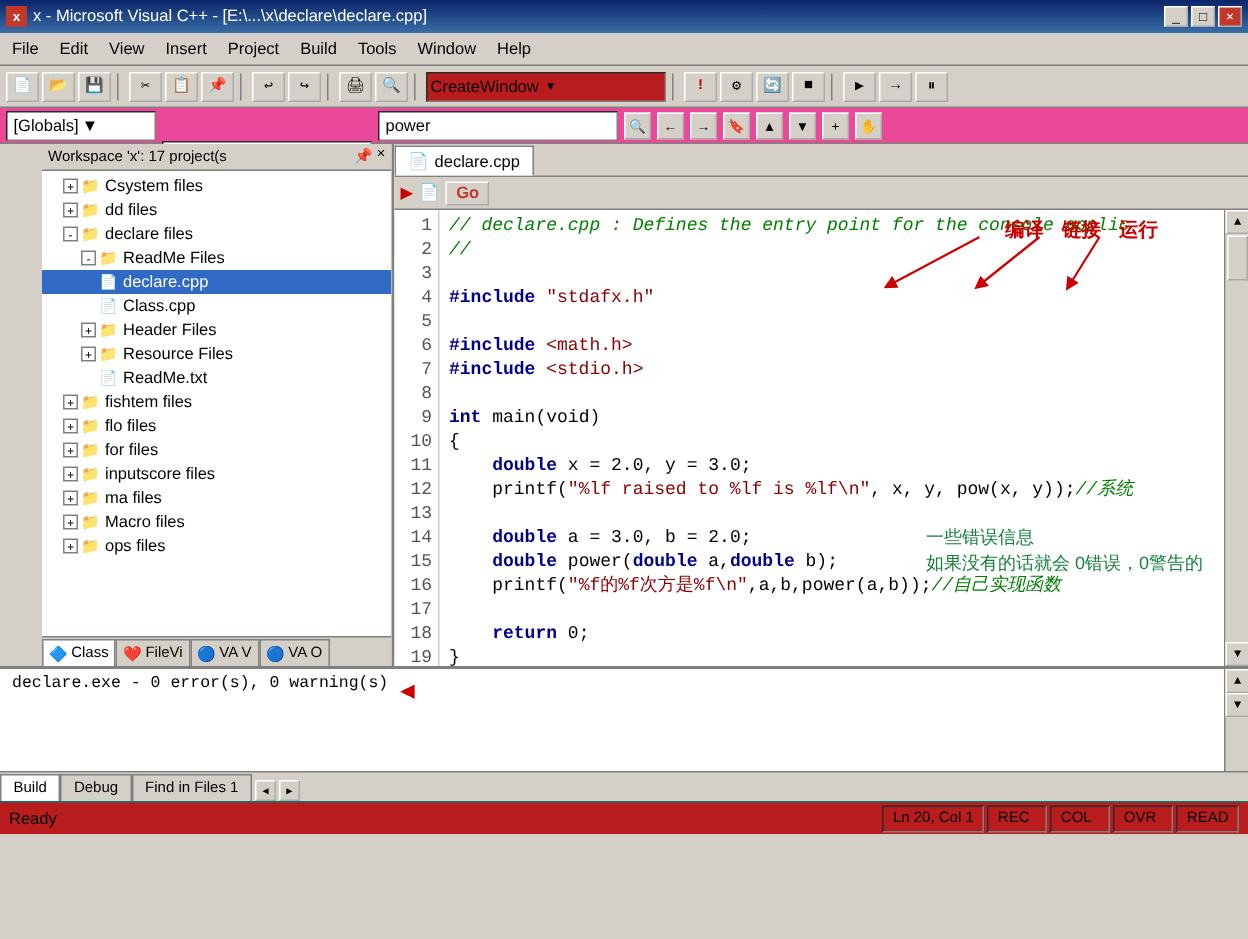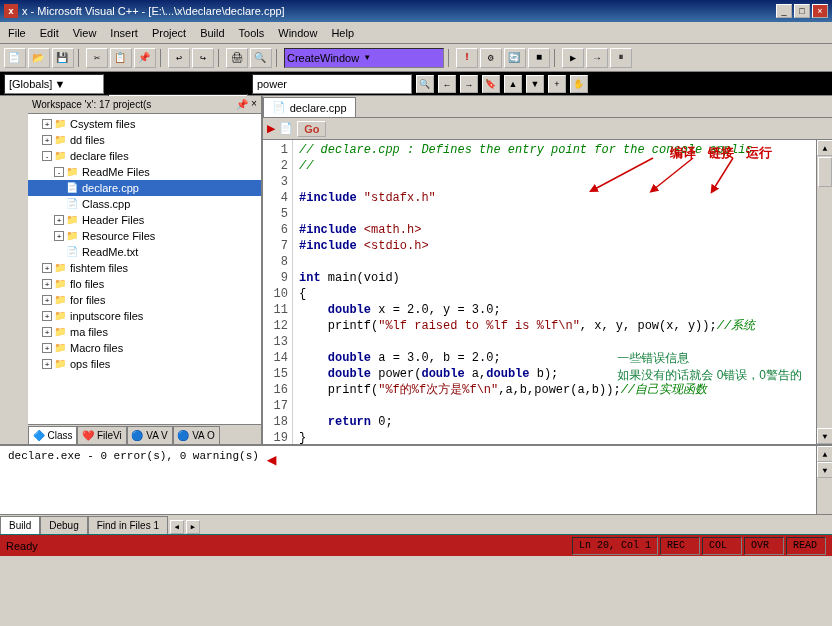--- a/index.html
+++ b/index.html
@@ -52,33 +52,33 @@
       width: 22px; height: 20px;
       background: #d4d0c8;
       border: 1px outset #fff;
       cursor: pointer;
       display: flex; align-items: center; justify-content: center;
       font-size: 10px;
     }
     .toolbar-separator { width: 4px; height: 18px; border-left: 1px solid #808080; margin: 0 2px; }
     .toolbar-dropdown {
       height: 20px;
-      background: #8b5cf6;
+      background: #b91c1c;
       border: 1px inset #808080;
       font-family: Arial, sans-serif;
       font-size: 11px;
       padding: 0 2px;
       display: flex; align-items: center; gap: 4px;
       cursor: pointer;
     }
     .toolbar-dropdown-arrow { font-size: 8px; }
 
     
     .nav-bar {
-      background: #000000;
+      background: #ec4899;
       height: 24px;
       display: flex;
       align-items: center;
       padding: 0 4px;
       border-bottom: 1px solid #808080;
       gap: 4px;
       font-family: Arial, sans-serif;
       font-size: 11px;
     }
     .nav-dropdown {
@@ -361,21 +361,20 @@
       display: flex;
       gap: 2px;
     }
     .status-cell {
       border: 1px inset #808080;
       padding: 0 6px;
       height: 18px;
       display: flex; align-items: center;
       font-size: 10px;
       min-width: 40px;
-      font-family: Liberation Mono, monospace;
     }
 
     
     .annotation-overlay {
       position: absolute;
       top: 0; left: 0; right: 0; bottom: 0;
       pointer-events: none;
       overflow: hidden;
     }
   </style>

